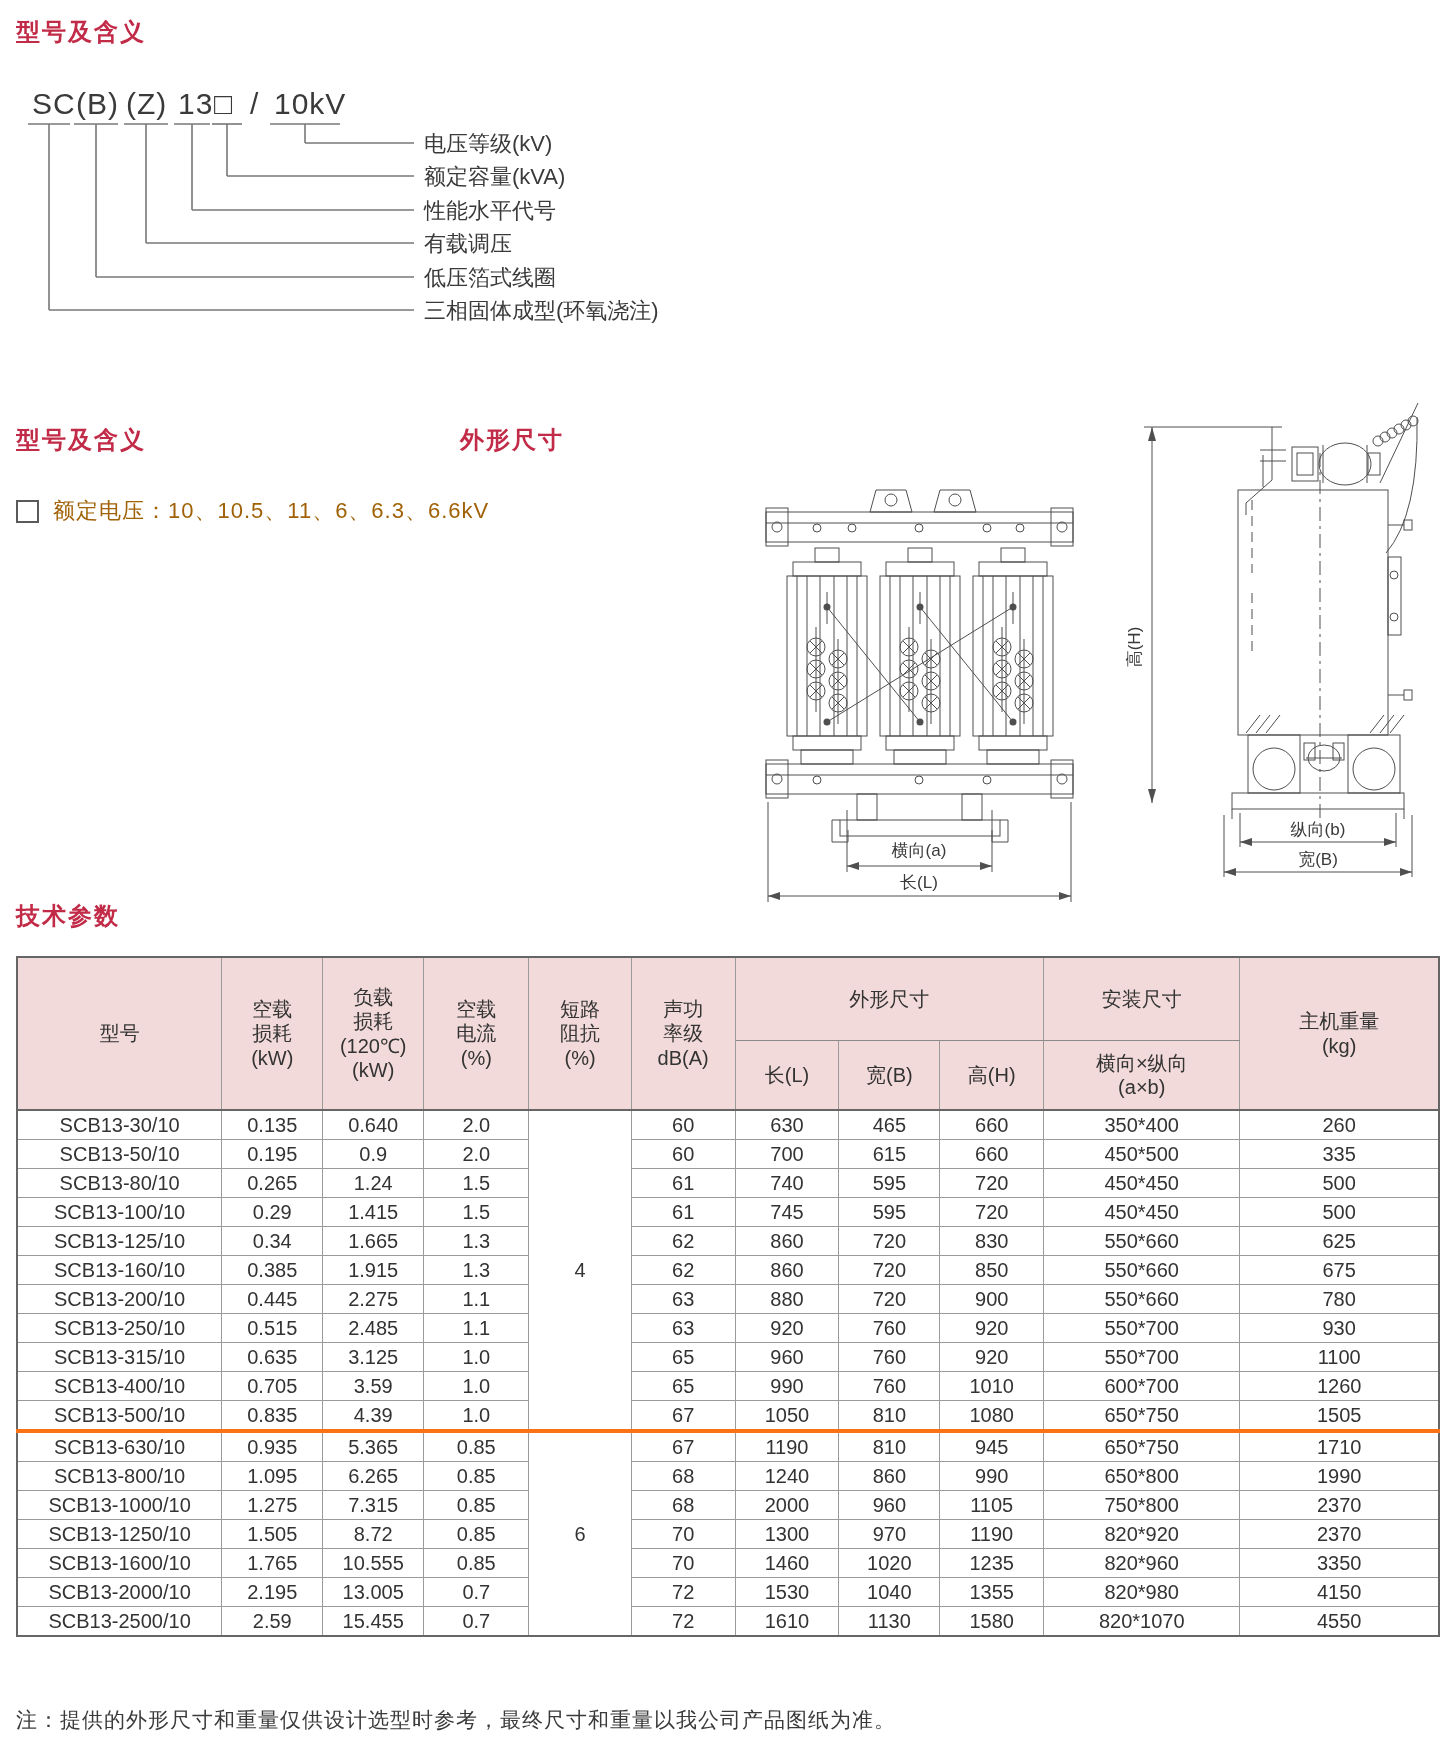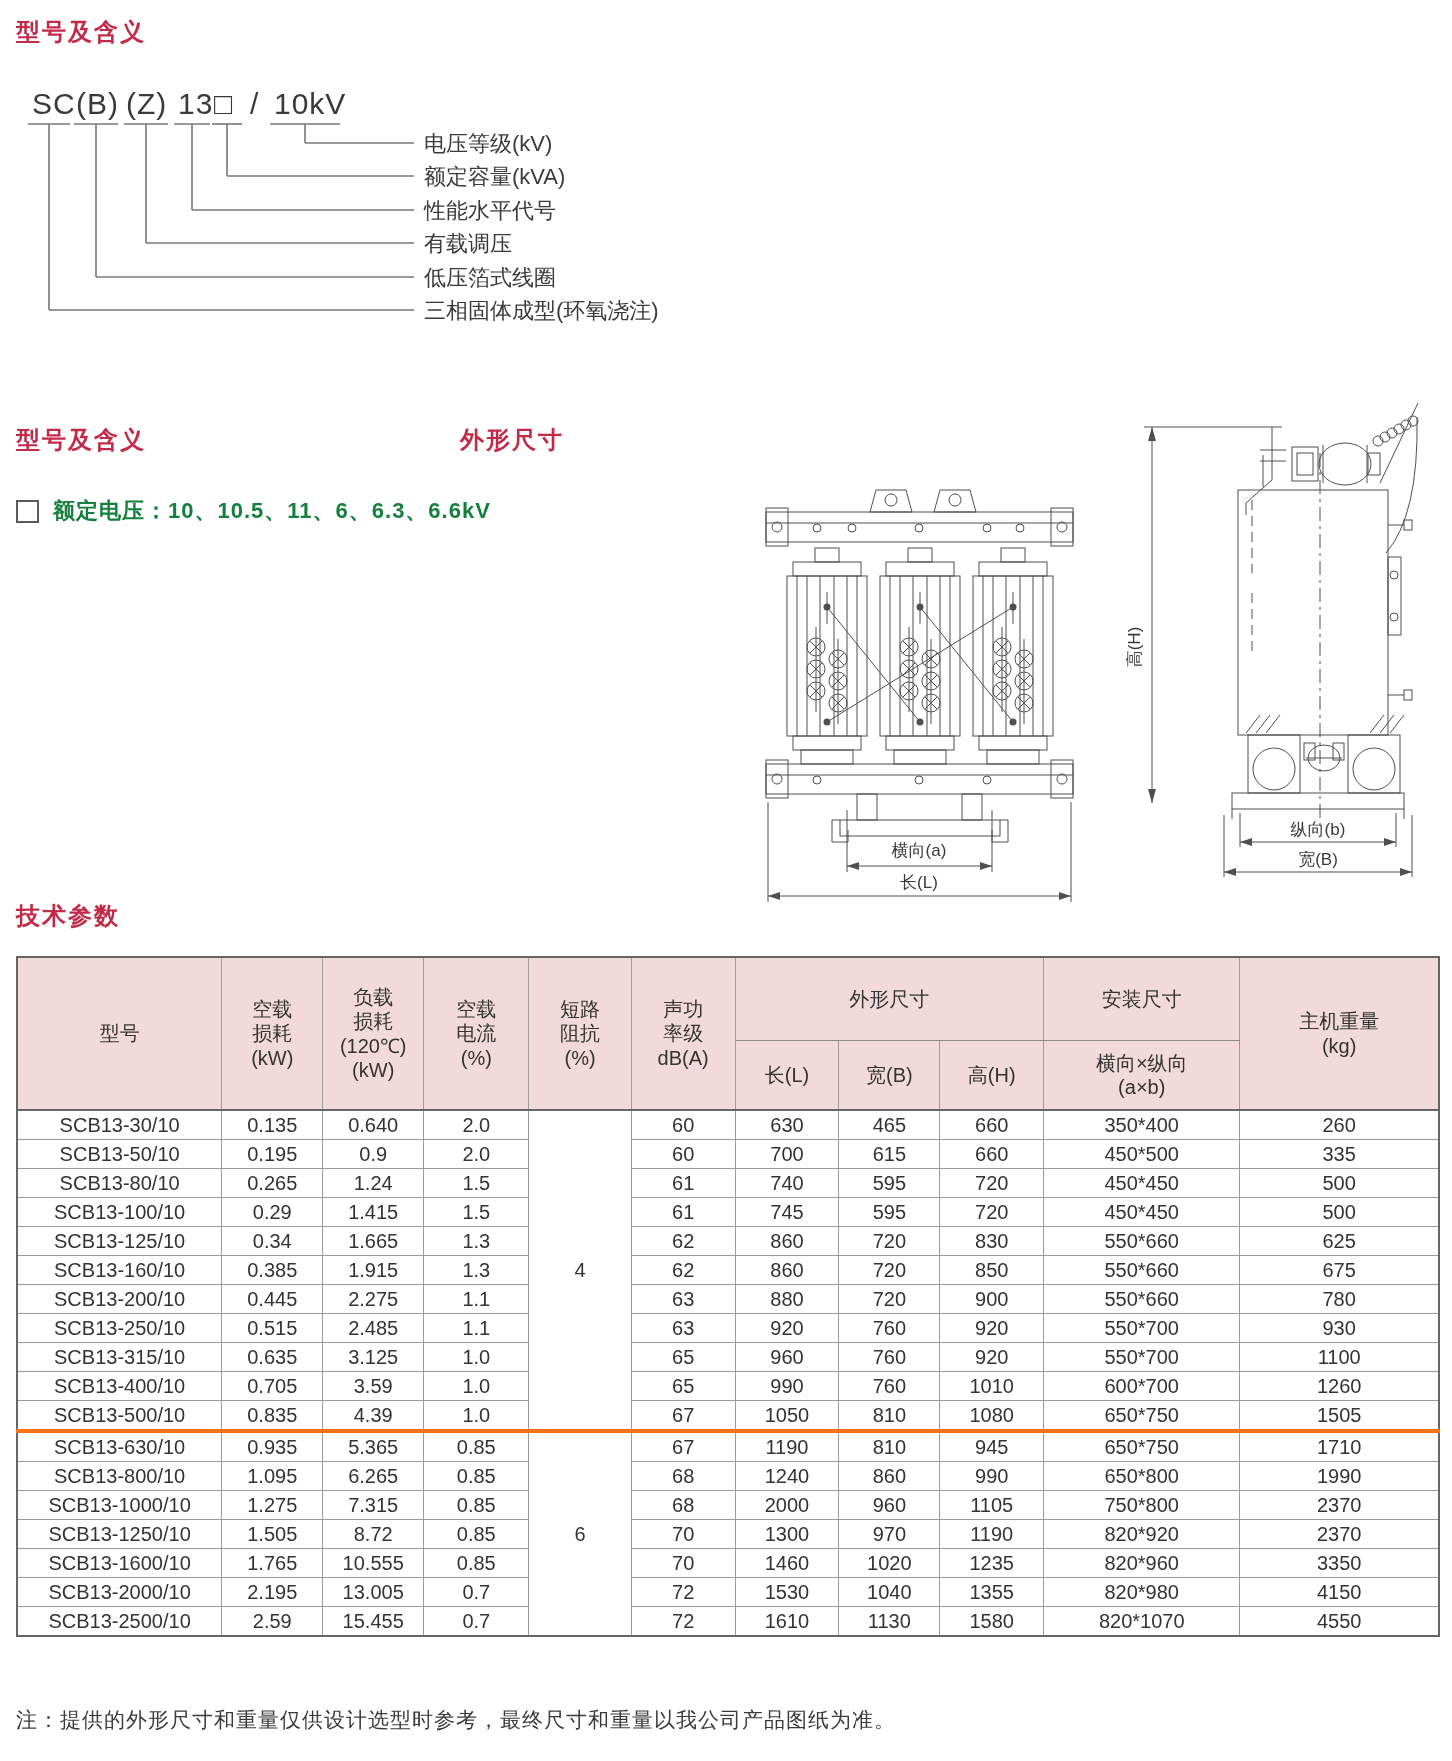--- a/index.html
+++ b/index.html
@@ -1,19 +1,19 @@
 <!DOCTYPE html>
 <html><head>
 <meta charset="utf-8">
 <style>
   html,body{margin:0;padding:0;background:#fff;}
   body{width:1452px;height:1761px;position:relative;font-family:"Liberation Sans",sans-serif;color:#2e2e2e;overflow:hidden;}
   .abs{position:absolute;}
   .red-heading{color:#c22b48;font-size:24px;font-weight:bold;letter-spacing:2px;}
-  .cond-item{display:flex;align-items:center;margin-bottom:25px;font-size:22px;color:#15803d;letter-spacing:1px;font-weight:bold;}
+  .cond-item{display:flex;align-items:center;margin-bottom:25px;font-size:22px;color:#a16207;letter-spacing:1px;}
   .checkbox{width:19px;height:19px;border:2px solid #5a5a5a;display:inline-block;margin-right:14px;flex:0 0 auto;}
   svg text{fill:#3a3a3a;}
   .dwg line,.dwg rect,.dwg path,.dwg polyline,.dwg ellipse,.dwg polygon.o{stroke:#4f4f4f;stroke-width:1;fill:none;}
   .dwg circle{stroke:#4f4f4f;stroke-width:1;fill:none;}
   .dwg .dot{fill:#4f4f4f;stroke:none;}
   .dwg .ah{fill:#4f4f4f;stroke:none;}
   .dwg text{font-size:17px;}
   .model-svg text.code{font-size:30px;letter-spacing:1px;}
   .model-svg text.lbl{font-size:22px;}
   .model-svg line{stroke:#777;stroke-width:1.6;}

